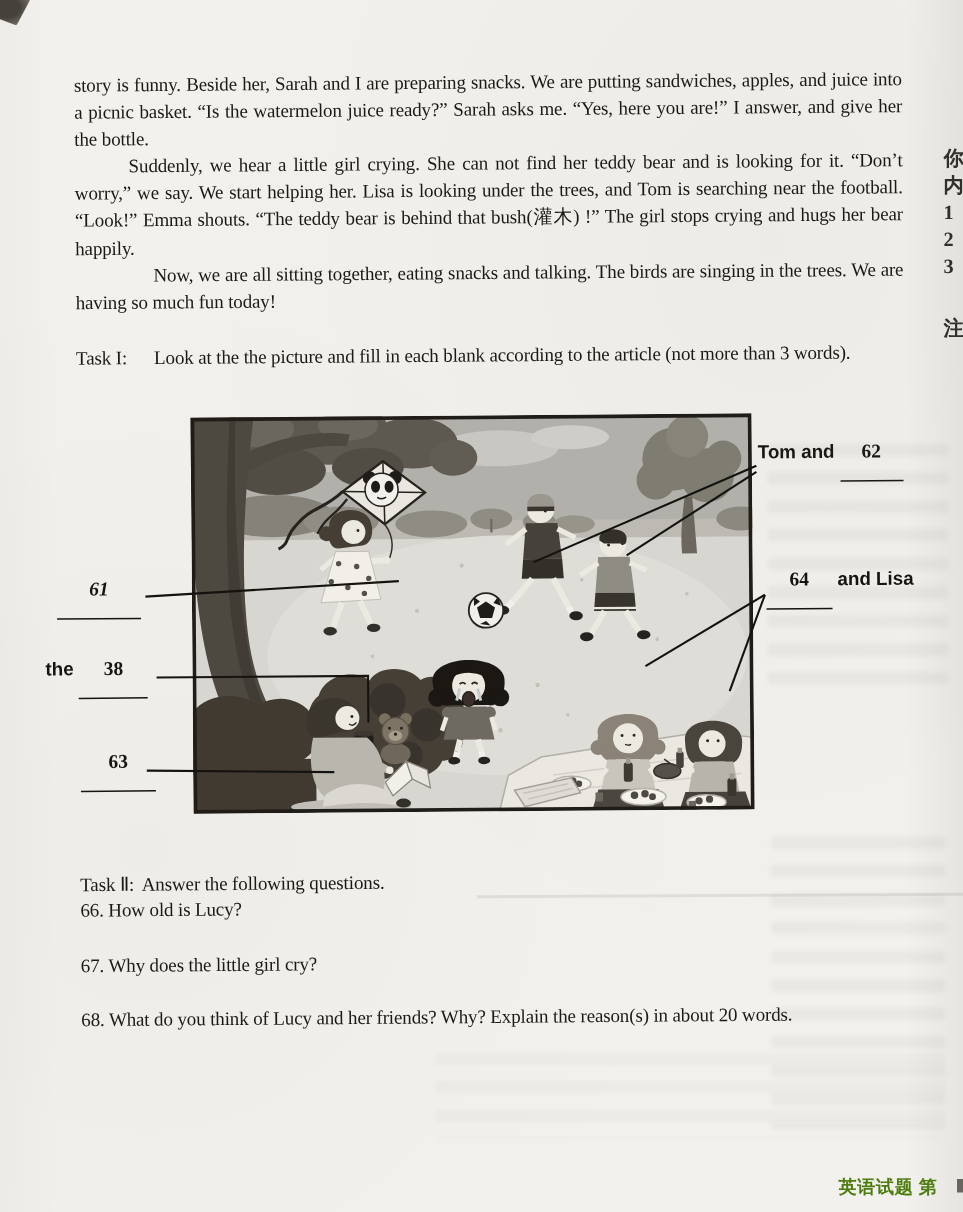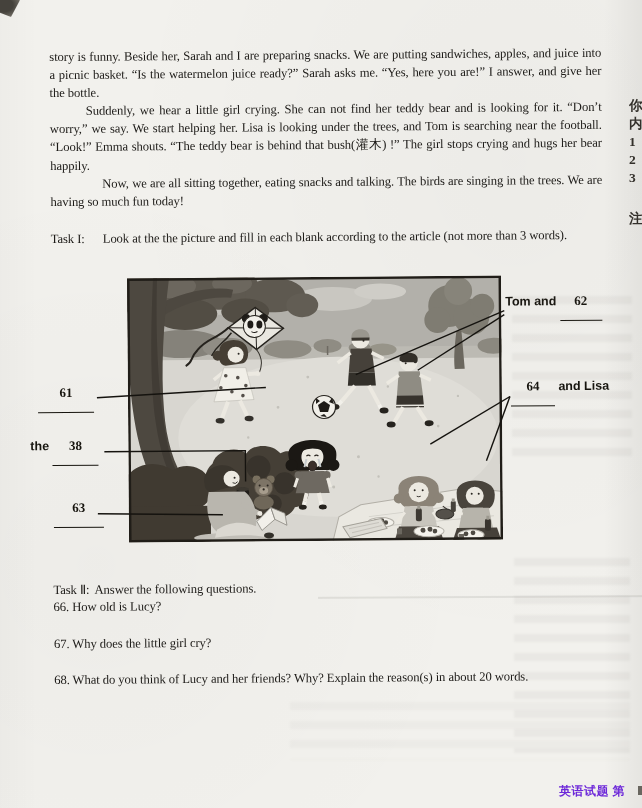--- a/index.html
+++ b/index.html
@@ -45,21 +45,21 @@
   .task2 .q{margin:0;}
   .task2 .q66{margin-bottom:22px;}
   .task2 .q67{margin-bottom:21px;}
 
   
   .margin-col{position:absolute;left:629px;top:0;width:13px;height:808px;
     font-size:13.5px;font-weight:bold;color:#33302b;overflow:hidden;}
   .margin-col span{position:absolute;left:0;width:16px;}
 
   .footer{position:absolute;left:559px;top:783px;font-size:12px;font-weight:bold;
-    color:#6d28d9;letter-spacing:0.5px;white-space:nowrap;}
+    color:#4d7c0f;letter-spacing:0.5px;white-space:nowrap;}
   .footer-frag{position:absolute;left:638px;top:786px;width:4px;height:9px;
     background:#4a463f;opacity:.8;}
 
   
   .corner-mark{position:absolute;left:0;top:0;width:20px;height:17px;
     background:radial-gradient(ellipse at 20% 30%, #45423c 40%, #6b675f 70%, transparent 95%);
     clip-path:polygon(0 0,100% 0,55% 100%,0 75%);}
   .crease{position:absolute;left:318px;top:596px;width:324px;height:1.5px;
     background:rgba(60,56,50,0.10);filter:blur(0.4px);transform:rotate(-0.3deg);}
   .ghost{position:absolute;pointer-events:none;opacity:.5;filter:blur(1.3px);
@@ -350,21 +350,21 @@
         <line x1="510" y1="133" x2="430" y2="180"></line>
         <line x1="510" y1="133" x2="486" y2="197"></line>
       </g>
     </svg>
 
     <div class="figlabel" style="left:506px;top:31px;">
       <span>Tom and</span>
       <span class="blank" style="min-width:38px;">62</span>
     </div>
     <div class="figlabel" style="left:38px;top:119px;">
-      <span class="blank" style="min-width:52px;">61</span>
+      <span class="blank" style="min-width:52px;font-style:italic;">61</span>
     </div>
     <div class="figlabel" style="left:511px;top:116px;">
       <span class="blank" style="min-width:40px;">64</span>
       <span>and Lisa</span>
     </div>
     <div class="figlabel" style="left:30px;top:172px;">
       <span>the</span>
       <span class="blank" style="min-width:42px;">38</span>
     </div>
     <div class="figlabel" style="left:53px;top:234px;">

